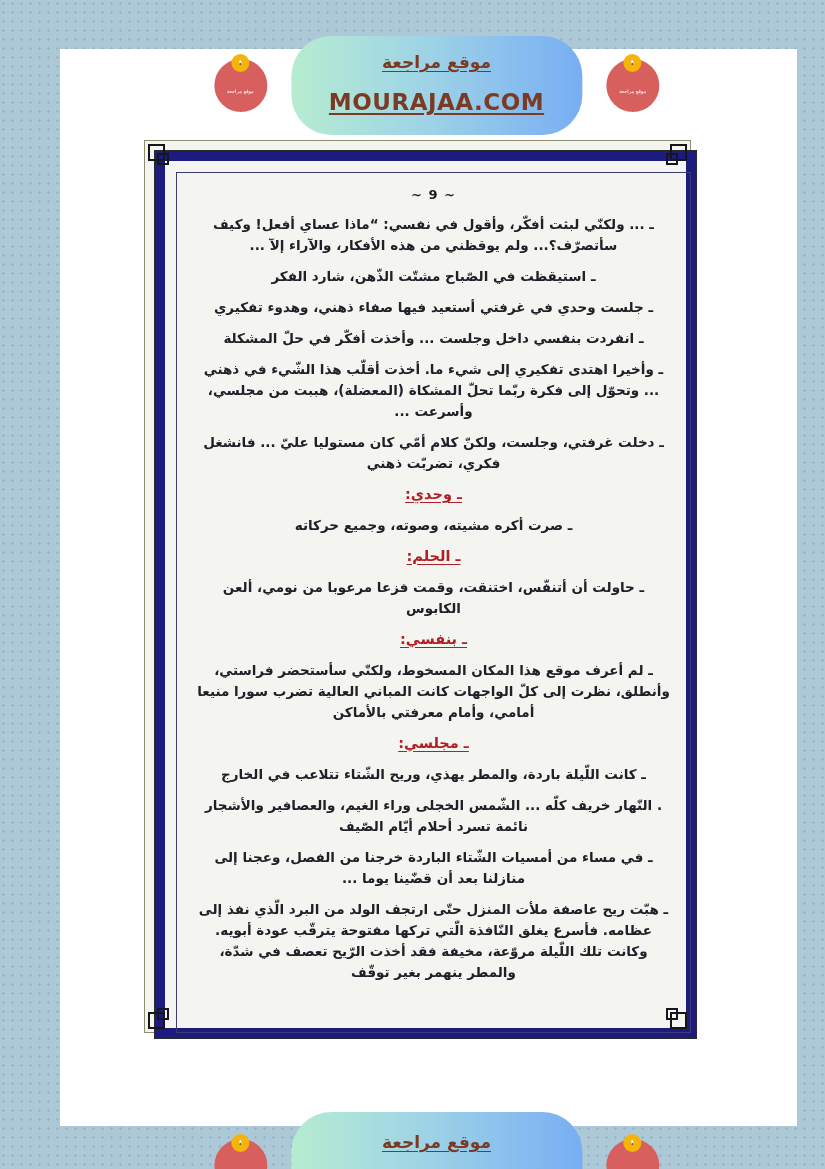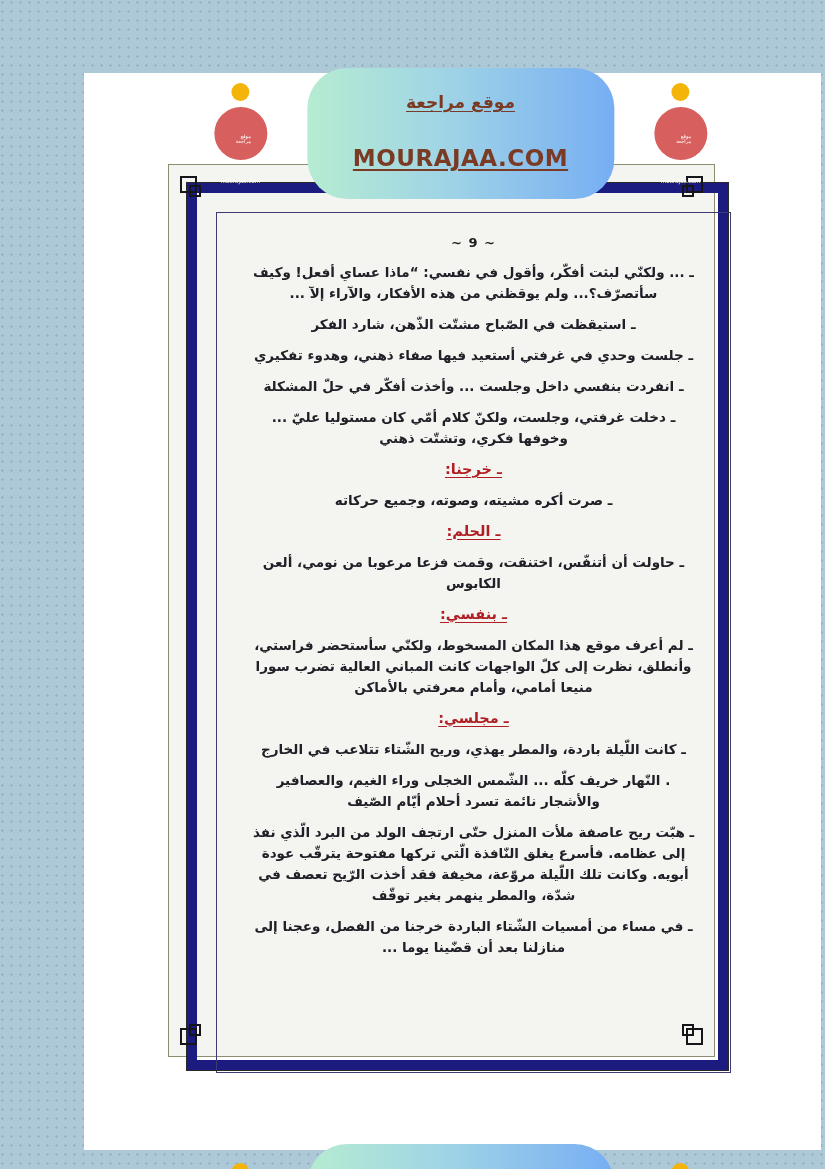--- a/index.html
+++ b/index.html
@@ -1,15 +1,15 @@
 <!DOCTYPE html>
 <html lang="ar"><head>
 <meta charset="utf-8">
 <style>
-  * { margin:16px; padding:0; box-sizing:border-box; }
+  * { margin:8px; padding:0; box-sizing:border-box; }
   html,body { width:825px; height:1169px; }
   body {
     position:relative;
     font-family:"DejaVu Sans", sans-serif;
     background-color:#adc9d7;
     background-image:radial-gradient(circle, rgba(110,145,165,.38) 1px, transparent 1.3px);
     background-size:9px 9px;
     overflow:hidden;
   }
   
@@ -125,32 +125,33 @@
   <div class="corn bl"></div>
   <div class="corn br"></div>
   <div class="frame-band">
     <div class="frame-inner">
       <div class="doc">
         <p class="pagenum">~ 9 ~</p>
         <p class="para">ـ ... ولكنّي لبثت أفكّر، وأقول في نفسي: “ماذا عساي أفعل! وكيف سأتصرّف؟... ولم يوقظني من هذه الأفكار، والآراء إلآ ...</p>
         <p class="para">ـ استيقظت في الصّباح مشتّت الذّهن، شارد الفكر</p>
         <p class="para">ـ جلست وحدي في غرفتي أستعيد فيها صفاء ذهني، وهدوء تفكيري</p>
         <p class="para">ـ انفردت بنفسي داخل وجلست ... وأخذت أفكّر في حلّ المشكلة</p>
-        <p class="para">ـ دخلت غرفتي، وجلست، ولكنّ كلام أمّي كان مستوليا عليّ ... وخوفها فكري، وتشتّت ذهني</p>
-        <p class="heading">ـ خرجنا:</p>
+        <p class="para">ـ وأخيرا اهتدى تفكيري إلى شيء ما. أخذت أقلّب هذا الشّيء في ذهني ... وتحوّل إلى فكرة ربّما تحلّ المشكاة (المعضلة)، هببت من مجلسي، وأسرعت ...</p>
+        <p class="para">ـ دخلت غرفتي، وجلست، ولكنّ كلام أمّي كان مستوليا عليّ ... فانشغل فكري، تضربّت ذهني</p>
+        <p class="heading">ـ وحدي:</p>
         <p class="para">ـ صرت أكره مشيته، وصوته، وجميع حركاته</p>
         <p class="heading">ـ الحلم:</p>
         <p class="para">ـ حاولت أن أتنفّس، اختنقت، وقمت فزعا مرعوبا من نومي، ألعن الكابوس</p>
         <p class="heading">ـ بنفسي:</p>
         <p class="para">ـ لم أعرف موقع هذا المكان المسخوط، ولكنّي سأستحضر فراستي، وأنطلق، نظرت إلى كلّ الواجهات كانت المباني العالية تضرب سورا منيعا أمامي، وأمام معرفتي بالأماكن</p>
         <p class="heading">ـ مجلسي:</p>
         <p class="para">ـ كانت اللّيلة باردة، والمطر يهذي، وريح الشّتاء تتلاعب في الخارج</p>
         <p class="para">. النّهار خريف كلّه ... الشّمس الخجلى وراء الغيم، والعصافير والأشجار نائمة تسرد أحلام أيّام الصّيف</p>
+        <p class="para">ـ في مساء من أمسيات الشّتاء الباردة خرجنا من الفصل، وعجنا إلى منازلنا بعد أن قضّينا يوما ...</p>
         <p class="para">ـ هبّت ريح عاصفة ملأت المنزل حتّى ارتجف الولد من البرد الّذي نفذ إلى عظامه. فأسرع يغلق النّافذة الّتي تركها مفتوحة يترقّب عودة أبويه. وكانت تلك اللّيلة مروّعة، مخيفة فقد أخذت الرّيح تعصف في شدّة، والمطر ينهمر بغير توقّف</p>
-        <p class="para">ـ في مساء من أمسيات الشّتاء الباردة خرجنا من الفصل، وعجنا إلى منازلنا بعد أن قضّينا يوما ...</p>
 
       </div>
     </div>
   </div>
 </div>
 
 <div class="banner-wrap footer">
   <div class="badge">
     <span class="yellow">
         <span class="book"></span>

